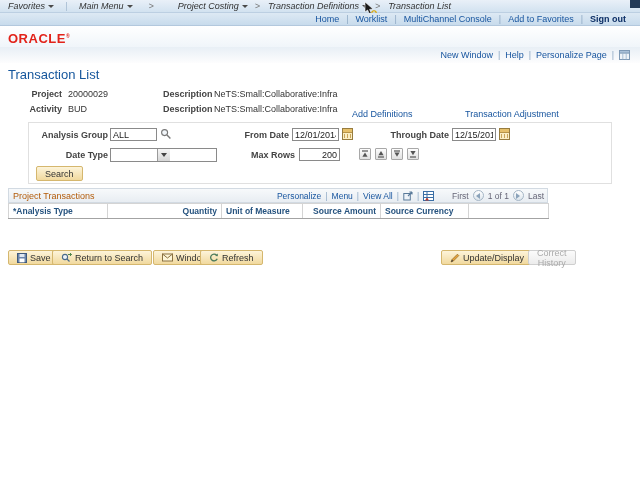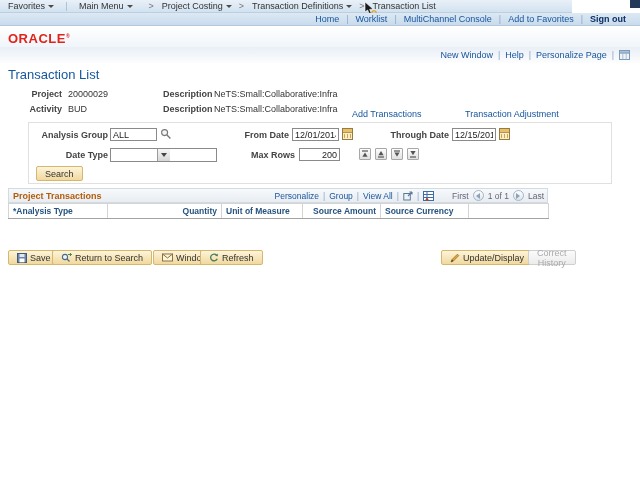--- a/index.html
+++ b/index.html
@@ -1,22 +1,22 @@
 <!DOCTYPE html>
 <html><head>
 <meta charset="utf-8">
 <style>
   html,body{margin:0;padding:0;background:#fff;}
   .screen{position:relative;width:640px;height:480px;background:#fff;overflow:hidden;
           font-family:"Liberation Sans",sans-serif;font-size:9px;color:#333;}
 
   
-  .bar1{position:absolute;left:0;top:0;width:572px;height:13px;
+  .bar1{position:absolute;left:0;top:0;width:640px;height:13px;
         background:linear-gradient(#e9f0f8,#d2e2f0);border-bottom:1px solid #bccfe2;
-        display:flex;align-items:center;box-sizing:border-box;}
+        display:flex;align-items:center;box-sizing:border-box;font-style:italic;}
   .bc-item{display:inline-flex;align-items:center;gap:3px;color:#333;cursor:default;}
   .caret{width:0;height:0;border-left:3px solid transparent;border-right:3px solid transparent;border-top:3px solid #4a4a4a;margin-top:1px;}
   .vdiv{width:1px;height:9px;background:#b0c4d8;}
   .gt{color:#777;}
 
   
   .bar2{position:absolute;left:0;top:13px;width:640px;height:13px;
         background:linear-gradient(#dde9f4,#c8dbec);border-bottom:1px solid #b3c8dd;
         display:flex;align-items:center;justify-content:flex-end;gap:7px;
         padding-right:14px;box-sizing:border-box;text-align:center;}
@@ -64,21 +64,21 @@
   
   .btn{display:inline-flex;align-items:center;gap:3px;height:15px;box-sizing:border-box;
        background:linear-gradient(#fdf4da,#f1d99e);border:1px solid #d5b76e;border-radius:2px;
        padding:0 8px;font-size:9px;color:#333;cursor:pointer;font-family:inherit;}
   .btn-disabled{background:linear-gradient(#fbfbfb,#ececec);border-color:#cfcfcf;color:#aaaaaa;cursor:default;}
 
   
   .gridband{position:absolute;left:8px;top:188px;width:540px;height:15px;box-sizing:border-box;
             background:linear-gradient(#f7f9fb,#e8edf2);border:1px solid #d2dae2;
             display:flex;align-items:center;}
-  .grid-title{color:#b35b09;font-weight:bold;padding-left:4px;font-size:9px;}
+  .grid-title{color:#b35b09;font-weight:normal;padding-left:4px;font-size:9px;}
   .bandright{margin-left:auto;display:flex;align-items:center;gap:4px;padding-right:3px;font-size:8.5px;color:#667;}
   .bandright .lnk{color:#16549e;cursor:pointer;}
   .pnav{width:11px;height:11px;border-radius:50%;border:1px solid #a5b6c6;
         background:linear-gradient(#ffffff,#dde5ec);display:inline-flex;align-items:center;justify-content:center;
         box-sizing:border-box;cursor:pointer;}
   .tl{width:0;height:0;border:3px solid transparent;border-right:4px solid #8aa2ba;margin-left:-3px;}
   .tr2{width:0;height:0;border:3px solid transparent;border-left:4px solid #8aa2ba;margin-right:-3px;}
   .pager-gap{width:10px;}
 
   table.grid{position:absolute;left:8px;top:203px;width:540px;border-collapse:collapse;table-layout:fixed;}
@@ -105,21 +105,21 @@
     <span class="bc-item" style="margin-left:8px">
       <span>Favorites</span>
       <span class="caret"></span>
     </span>
     <span class="vdiv" style="margin-left:12px"></span>
     <span class="bc-item" style="margin-left:12px">
       <span>Main Menu</span>
       <span class="caret"></span>
     </span>
     <span class="gt" style="margin-left:16px">&gt;</span>
-    <span class="bc-item" style="margin-left:8px">
+    <span class="bc-item" style="margin-left:24px">
       <span>Project Costing</span>
       <span class="caret"></span>
     </span>
     <span class="gt" style="margin-left:7px">&gt;</span>
     <span class="bc-item" style="margin-left:8px">
       <span>Transaction Definitions</span>
       <span class="caret"></span>
     </span>
     <span class="gt" style="margin-left:7px">&gt;</span>
     <span class="bc-item" style="margin-left:8px">
@@ -174,21 +174,21 @@
   <span class="abs blbl r" style="left:2px;top:89px;width:60px">Project</span>
   <span class="abs" style="left:68px;top:89px">20000029</span>
   <span class="abs blbl" style="left:163px;top:89px">Description</span>
   <span class="abs" style="left:214px;top:89px">NeTS:Small:Collaborative:Infra</span>
 
   <span class="abs blbl r" style="left:2px;top:104px;width:60px">Activity</span>
   <span class="abs" style="left:68px;top:104px">BUD</span>
   <span class="abs blbl" style="left:163px;top:104px">Description</span>
   <span class="abs" style="left:214px;top:104px">NeTS:Small:Collaborative:Infra</span>
 
-  <span class="abs bodylnk" style="left:352px;top:109px">Add Transactions</span>
+  <span class="abs bodylnk" style="left:352px;top:109px">Add Definitions</span>
   <span class="abs bodylnk" style="left:465px;top:109px">Transaction Adjustment</span>
 
   <div class="filterbox">
     <span class="f-label" style="left:0;top:7px;width:79px">Analysis Group</span>
     <input class="f-input" style="left: 81px; top: 5px; width: 47px;" value="ALL">
     <span class="abs" style="left:131px;top:5px">
       <svg width="12" height="12" viewBox="0 0 12 12">
         <circle cx="4.6" cy="4.6" r="3" fill="#f2f6fa" stroke="#777" stroke-width="1.1"></circle>
         <line x1="7" y1="7" x2="10.4" y2="10.4" stroke="#777" stroke-width="1.4"></line>
       </svg>
@@ -245,21 +245,21 @@
     </button>
 
     <button class="btn" style="position:absolute;left:7px;top:43px">Search</button>
   </div>
 
   <div class="gridband">
     <span class="grid-title">Project Transactions</span>
     <span class="bandright">
       <span class="lnk">Personalize</span>
       <span class="pipe">|</span>
-      <span class="lnk">Group</span>
+      <span class="lnk">Menu</span>
       <span class="pipe">|</span>
       <span class="lnk">View All</span>
       <span class="pipe">|</span>
       <span>
         <svg width="10" height="10" viewBox="0 0 10 10">
           <rect x="0.8" y="2.5" width="6.5" height="6.5" fill="#eef3f8" stroke="#5a7a9a"></rect>
           <path d="M5 5 L9 1 M9 1 L6.4 1 M9 1 L9 3.6" stroke="#5a7a9a" stroke-width="1.1" fill="none"></path>
         </svg>
       </span>
       <span class="pipe">|</span>

